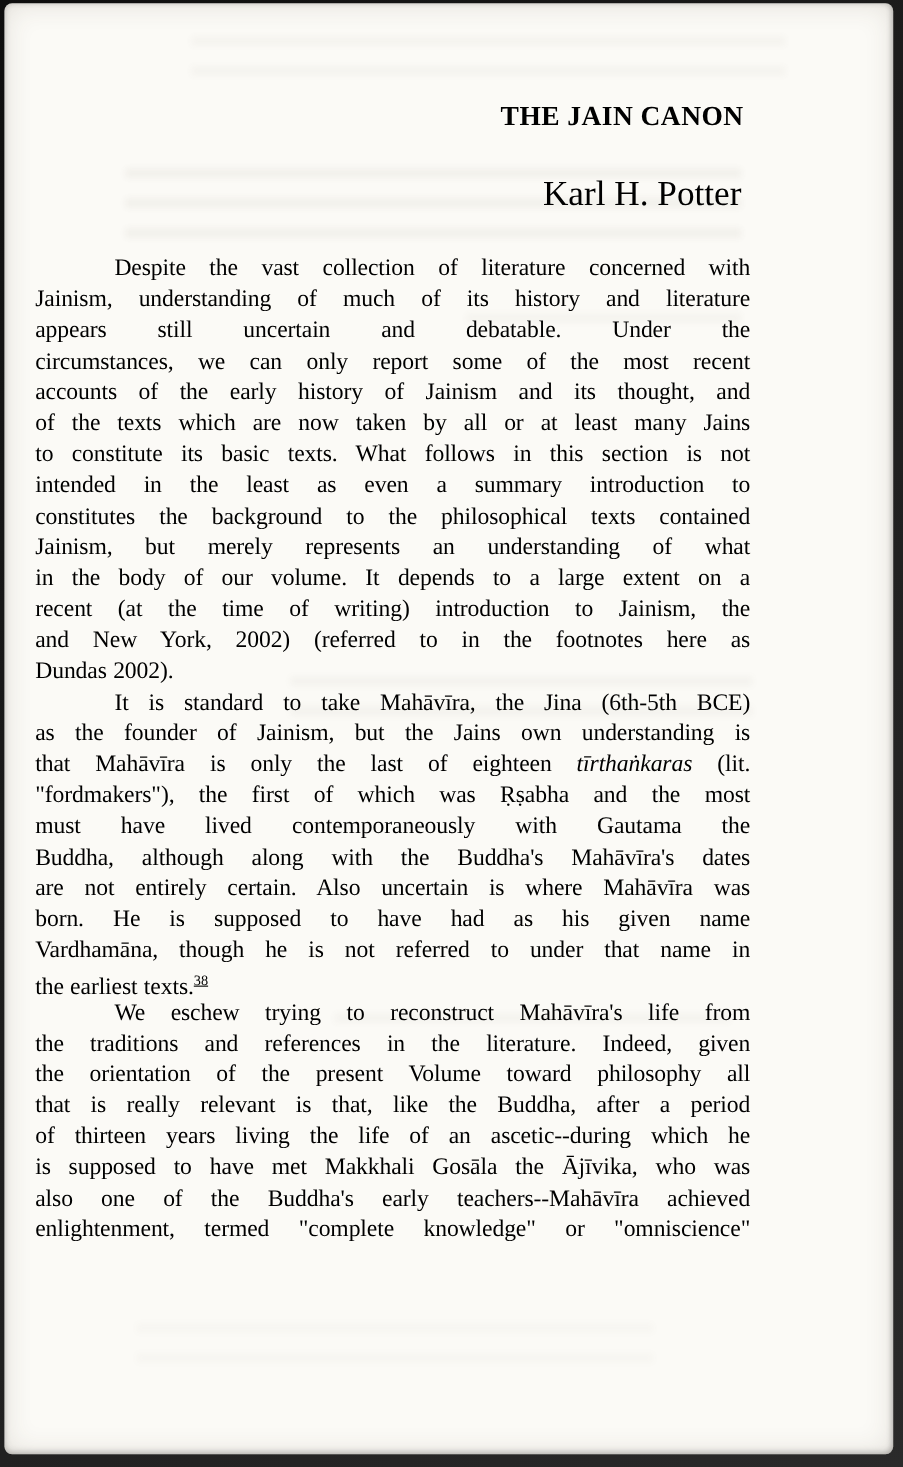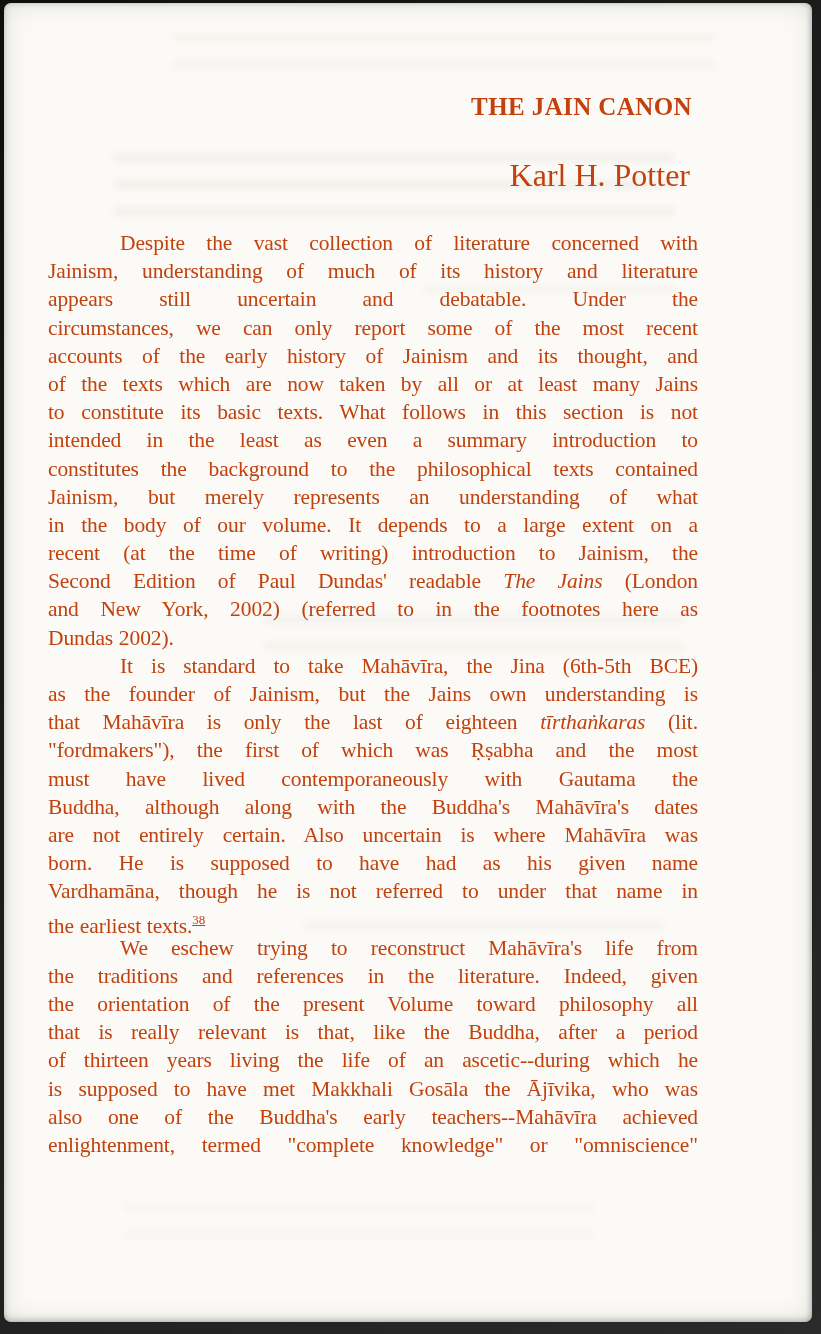--- a/index.html
+++ b/index.html
@@ -36,22 +36,22 @@
   }
   .bleed.b1 { left: 170px; top: 30px;  width: 540px; height: 40px; opacity: .3; }
   .bleed.b2 { left: 110px; top: 150px; width: 560px; height: 68px; }
   .bleed.b3 { left: 420px; top: 282px; width: 250px; height: 22px; opacity: .3; }
   .bleed.b4 { left: 260px; top: 612px; width: 420px; height: 48px; opacity: .35; }
   .bleed.b5 { left: 300px; top: 918px; width: 360px; height: 22px; opacity: .3; }
   .bleed.b6 { left: 120px; top: 1200px; width: 470px; height: 40px; opacity: .2; }
 
   .content {
     position: absolute;
-    left: 44px; top: 0; width: 650px; height: 100%;
-    color: #c2410c;
+    left: 28px; top: 0; width: 650px; height: 100%;
+    color: #000000;
   }
   .doc-title {
     position: absolute;
     top: 89px; left: 0; width: 650px;
     text-align: right;
     padding-right: 6px; box-sizing: border-box;
     font-size: 25px; font-weight: 700;
     letter-spacing: 0.4px;
     line-height: 30px;
   }
@@ -111,21 +111,20 @@
           <div class="line"><span class="seg">appears still uncertain and debatable. Under the</span></div>
           <div class="line"><span class="seg">circumstances, we can only report some of the most recent</span></div>
           <div class="line"><span class="seg">accounts of the early history of Jainism and its thought, and</span></div>
           <div class="line"><span class="seg">of the texts which are now taken by all or at least many Jains</span></div>
           <div class="line"><span class="seg">to constitute its basic texts. What follows in this section is not</span></div>
           <div class="line"><span class="seg">intended in the least as even a summary introduction to</span></div>
           <div class="line"><span class="seg">constitutes the background to the philosophical texts contained</span></div>
           <div class="line"><span class="seg">Jainism, but merely represents an understanding of what</span></div>
           <div class="line"><span class="seg">in the body of our volume. It depends to a large extent on a</span></div>
           <div class="line"><span class="seg">recent (at the time of writing) introduction to Jainism, the</span></div>
-          <div class="line"><span class="seg">Second Edition of Paul Dundas' readable </span><span class="seg i">The Jains</span><span class="seg"> (London</span></div>
           <div class="line"><span class="seg">and New York, 2002) (referred to in the footnotes here as</span></div>
           <div class="line para-end"><span class="seg">Dundas 2002).</span></div>
           <div class="line first"><span class="seg">It is standard to take Mahāvīra, the Jina (6th-5th BCE)</span></div>
           <div class="line"><span class="seg">as the founder of Jainism, but the Jains own understanding is</span></div>
           <div class="line"><span class="seg">that Mahāvīra is only the last of eighteen </span><span class="seg i">tīrthaṅkaras</span><span class="seg"> (lit.</span></div>
           <div class="line"><span class="seg">"fordmakers"), the first of which was Ṛṣabha and the most</span></div>
           <div class="line"><span class="seg">must have lived contemporaneously with Gautama the</span></div>
           <div class="line"><span class="seg">Buddha, although along with the Buddha's Mahāvīra's dates</span></div>
           <div class="line"><span class="seg">are not entirely certain. Also uncertain is where Mahāvīra was</span></div>
           <div class="line"><span class="seg">born. He is supposed to have had as his given name</span></div>

